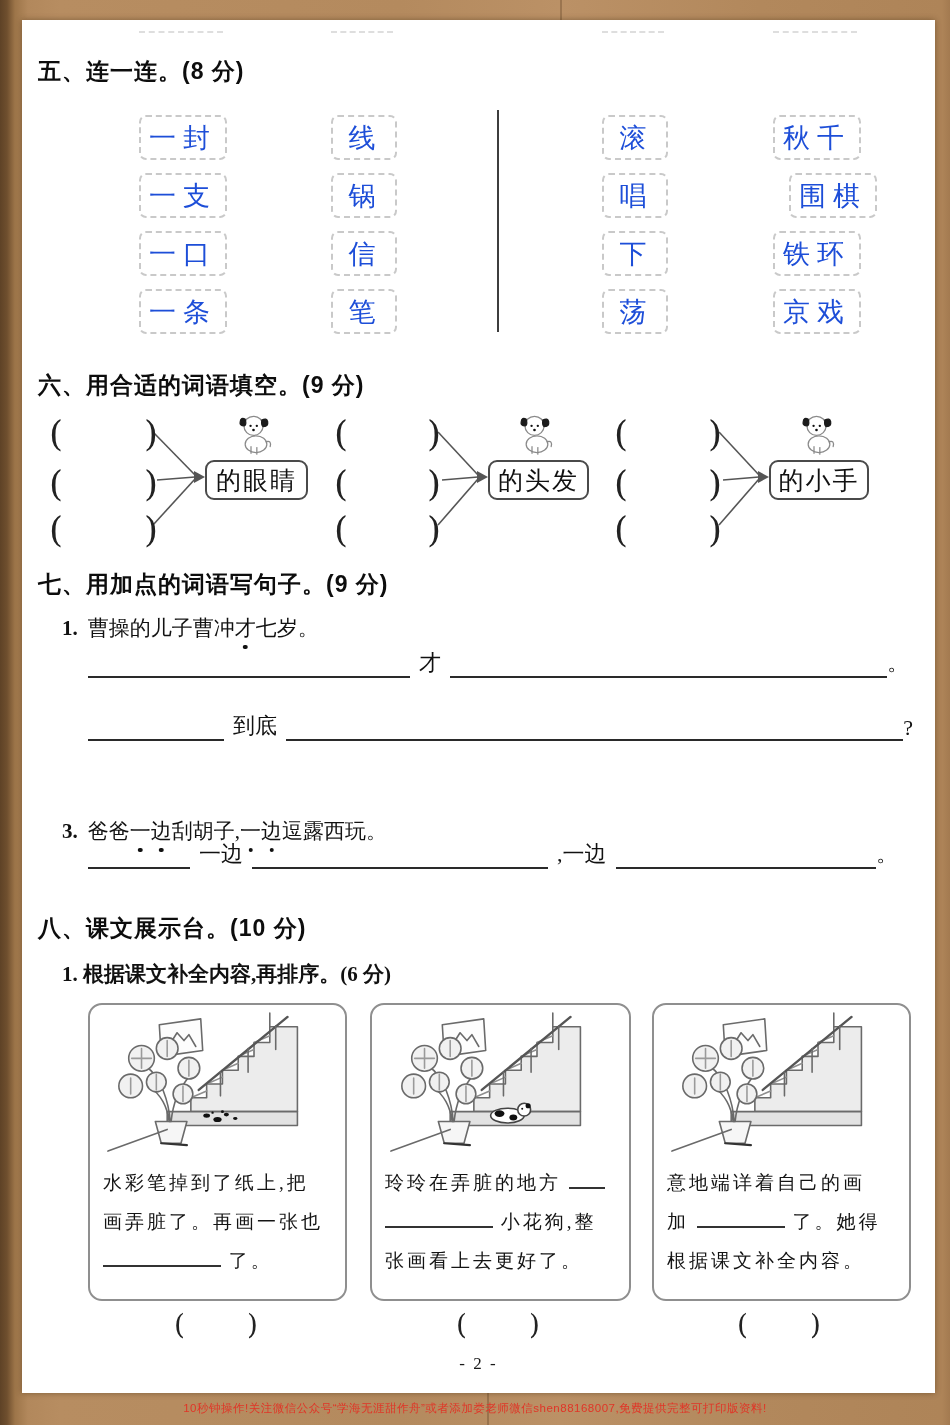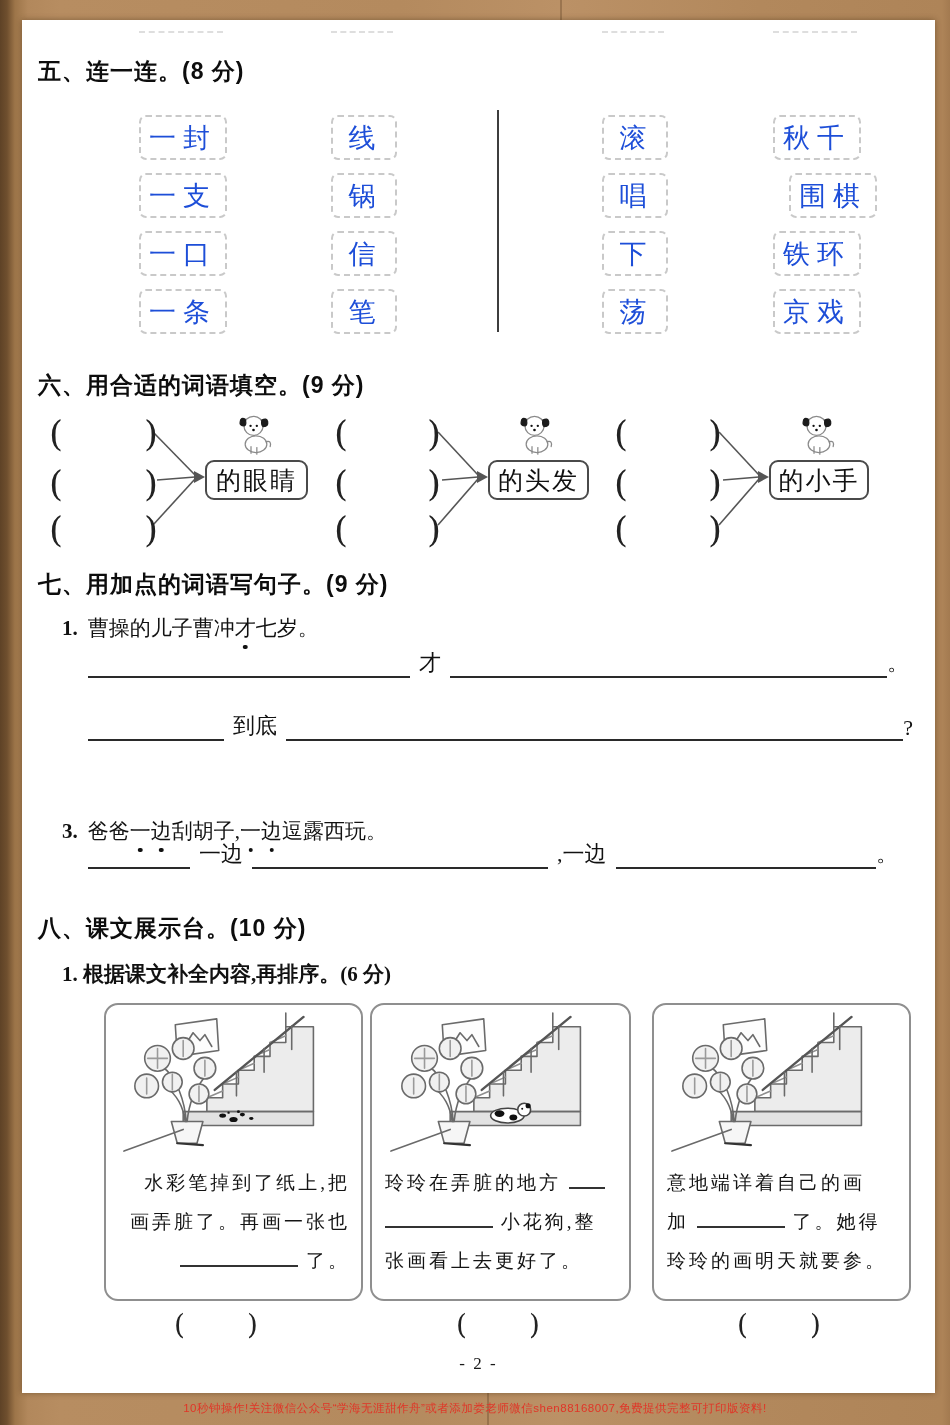--- a/index.html
+++ b/index.html
@@ -214,21 +214,21 @@
       <span class="ans-word">一边</span>
       <span class="blank" style="width:296px;"></span>
       <span class="ans-word">,一边</span>
       <span class="blank grow"></span>
       <span>。</span>
     </div>
 
     <div class="abs sec-title" style="left:16px;top:885px;">八、课文展示台。(10 分)</div>
     <div class="abs item-line" style="left:40px;top:932px;font-weight:600;">1. 根据课文补全内容,再排序。(6 分)</div>
 
-    <div class="card" style="left:82px;width:255px;text-align:right;">
+    <div class="card" style="left:66px;width:255px;">
       <div class="card-art">
   <svg viewBox="0 0 230 150" class="stairs-ink-spots">
     <g stroke="#6a6a6a" fill="none" stroke-width="1.6" stroke-linecap="round" stroke-linejoin="round">
       <line x1="168" y1="2" x2="168" y2="16"></line>
       <path d="M56,14 L98,8 L100,40 L58,46 Z" fill="#fdfdfd"></path>
       <path d="M64,38 L74,22 L81,30 L86,24 L93,36"></path>
       <path d="M88,102 L88,88 L104,88 L104,74 L120,74 L120,60 L136,60 L136,46 L152,46 L152,32 L168,32 L168,16 L196,16 L196,102 Z" fill="#ececec"></path>
       <path d="M88,88 L104,81 M104,74 L120,67 M120,60 L136,53 M136,46 L152,39 M152,32 L168,25" stroke="#8f8f8f"></path>
       <line x1="96" y1="80" x2="186" y2="6" stroke-width="2.4" stroke="#555"></line>
       <line x1="118" y1="62" x2="118" y2="86"></line>
@@ -368,21 +368,21 @@
       <circle cx="143" cy="96" r="2.6" fill="#111"></circle>
       <circle cx="137" cy="99" r="1" fill="#111"></circle>
     </g>
   </svg>
 </div>
       <div class="card-text">
         <span>意地端详着自己的画</span><br>
         <span>加</span>
         <span class="cblank" style="width:88px;"></span>
         <span>了。她得</span><br>
-        <span>玲玲的画明天就要参。</span>
+        <span>根据课文补全内容。</span>
       </div>
     </div>
 
     <div class="card-paren" style="left:152px;">
       <span>(</span>
         <span>)</span>
     </div>
     <div class="card-paren" style="left:434px;">
       <span>(</span>
         <span>)</span>

